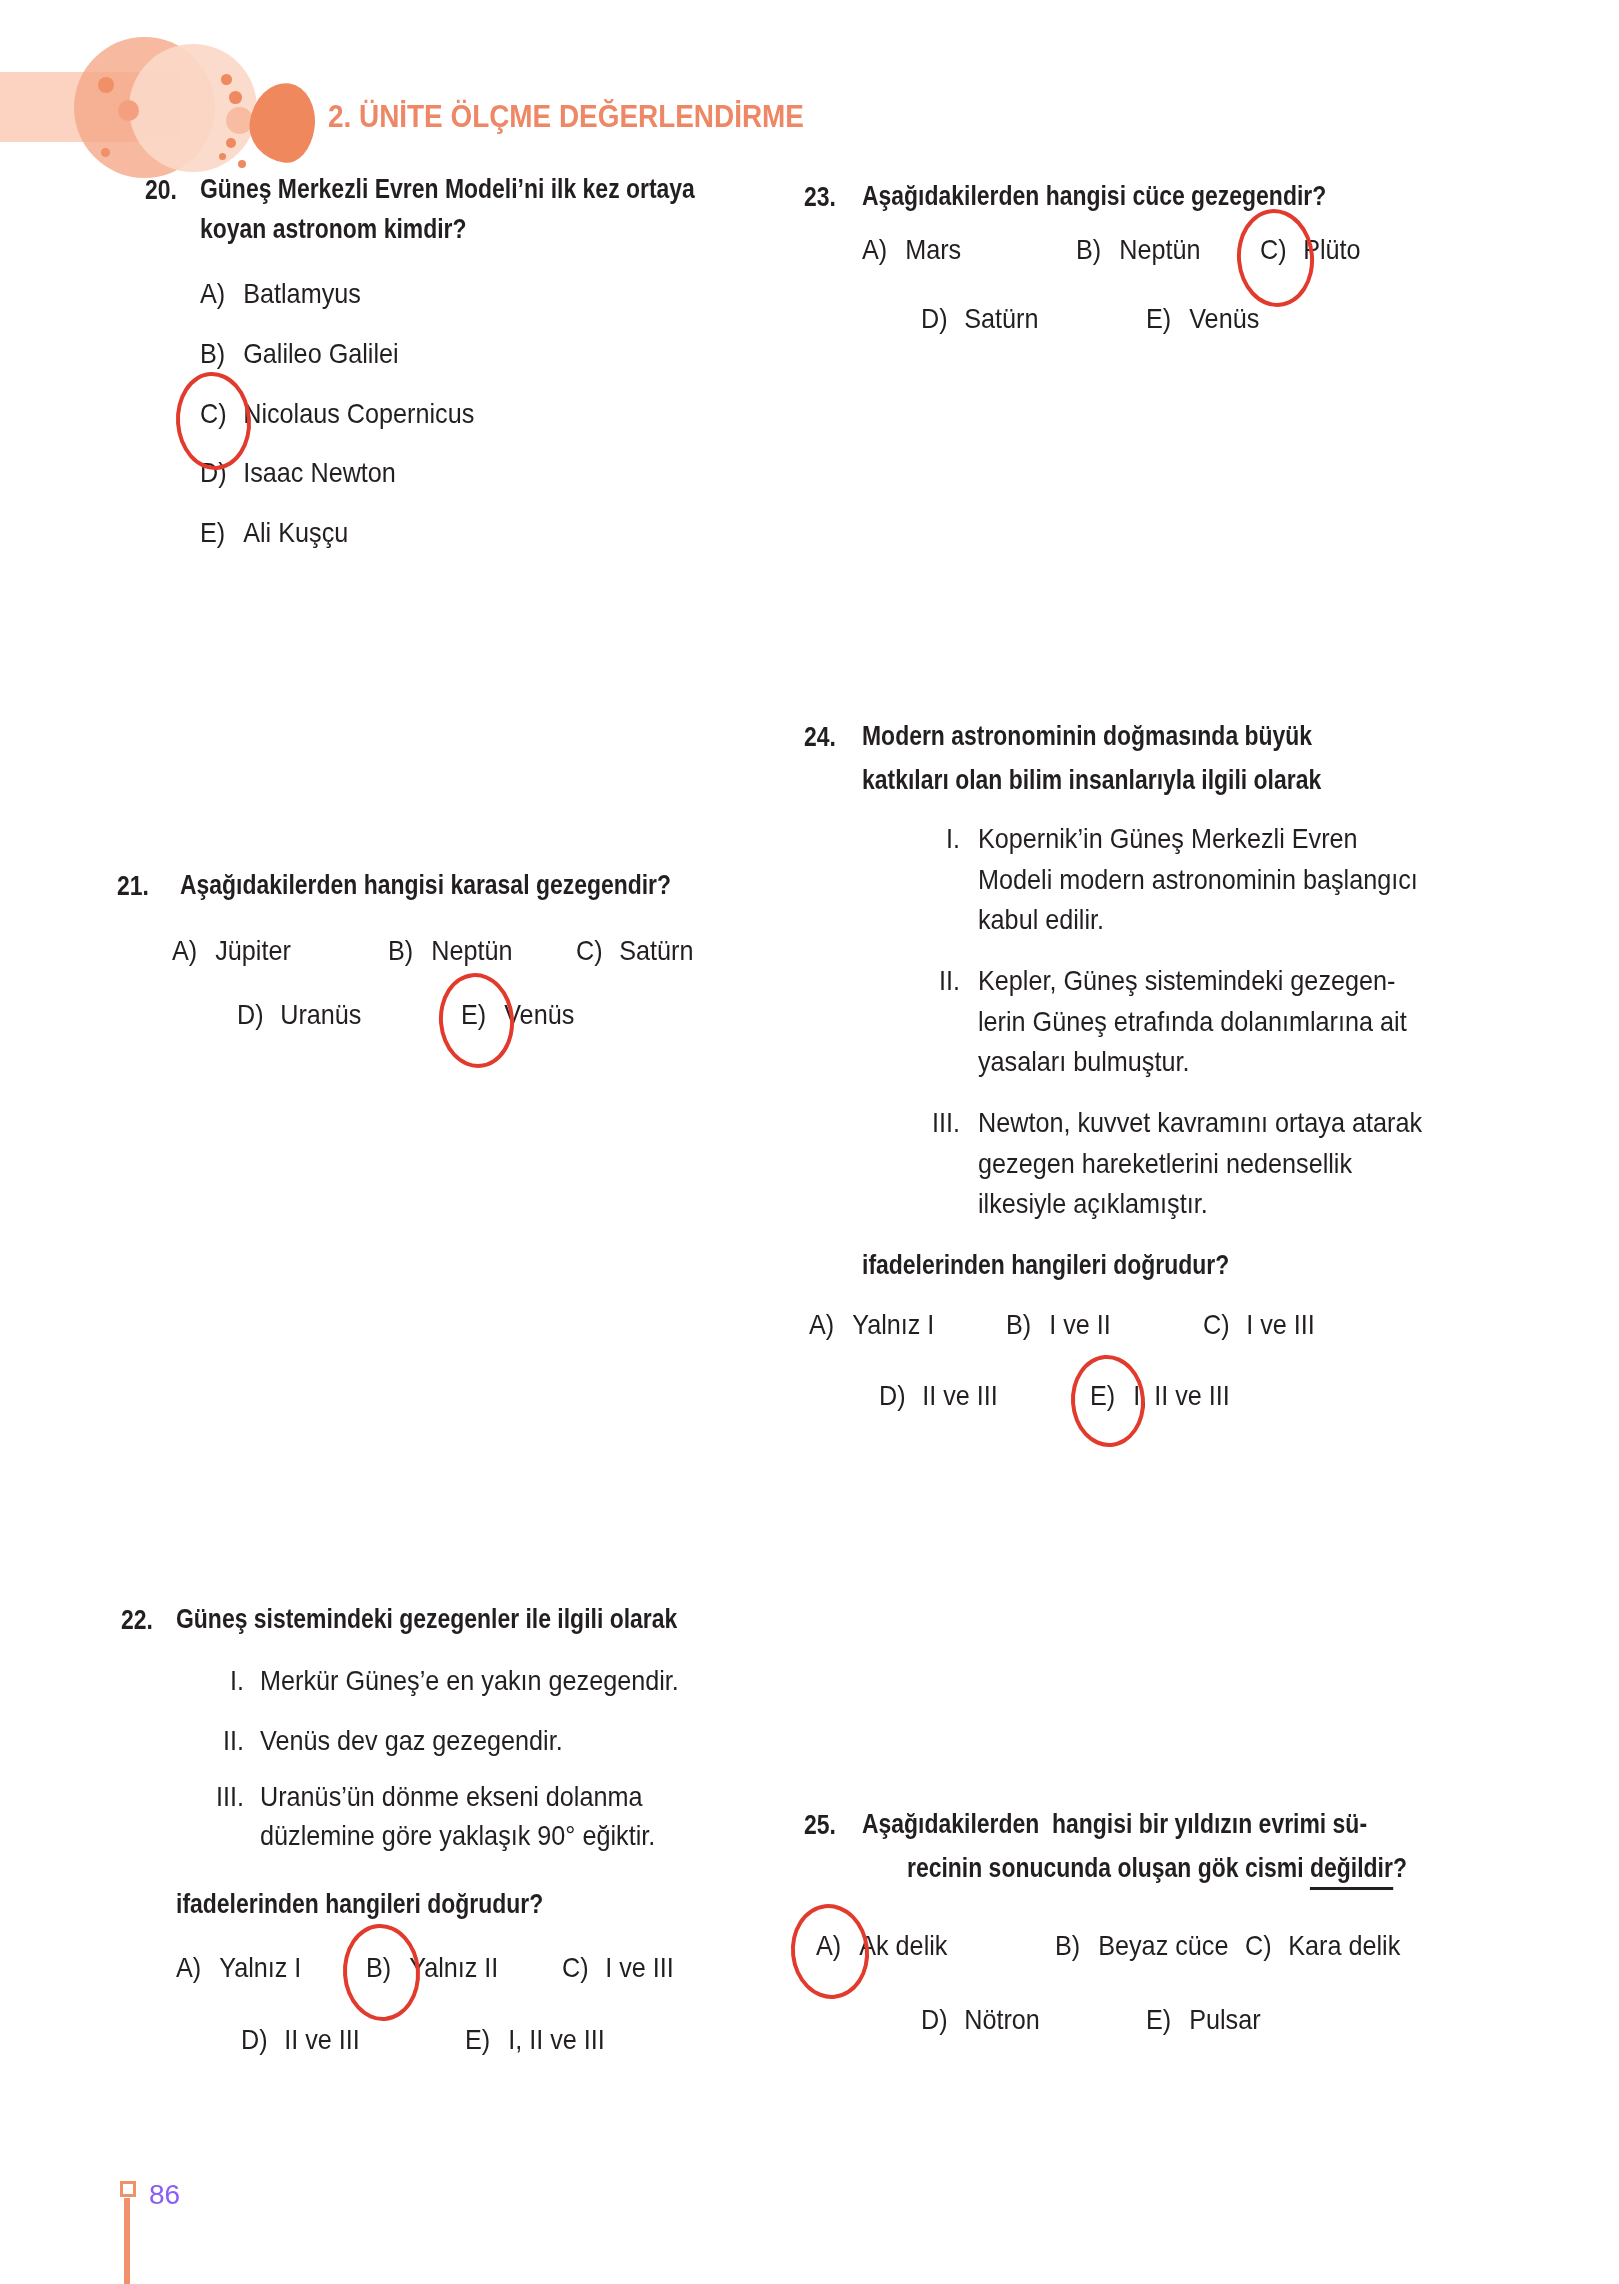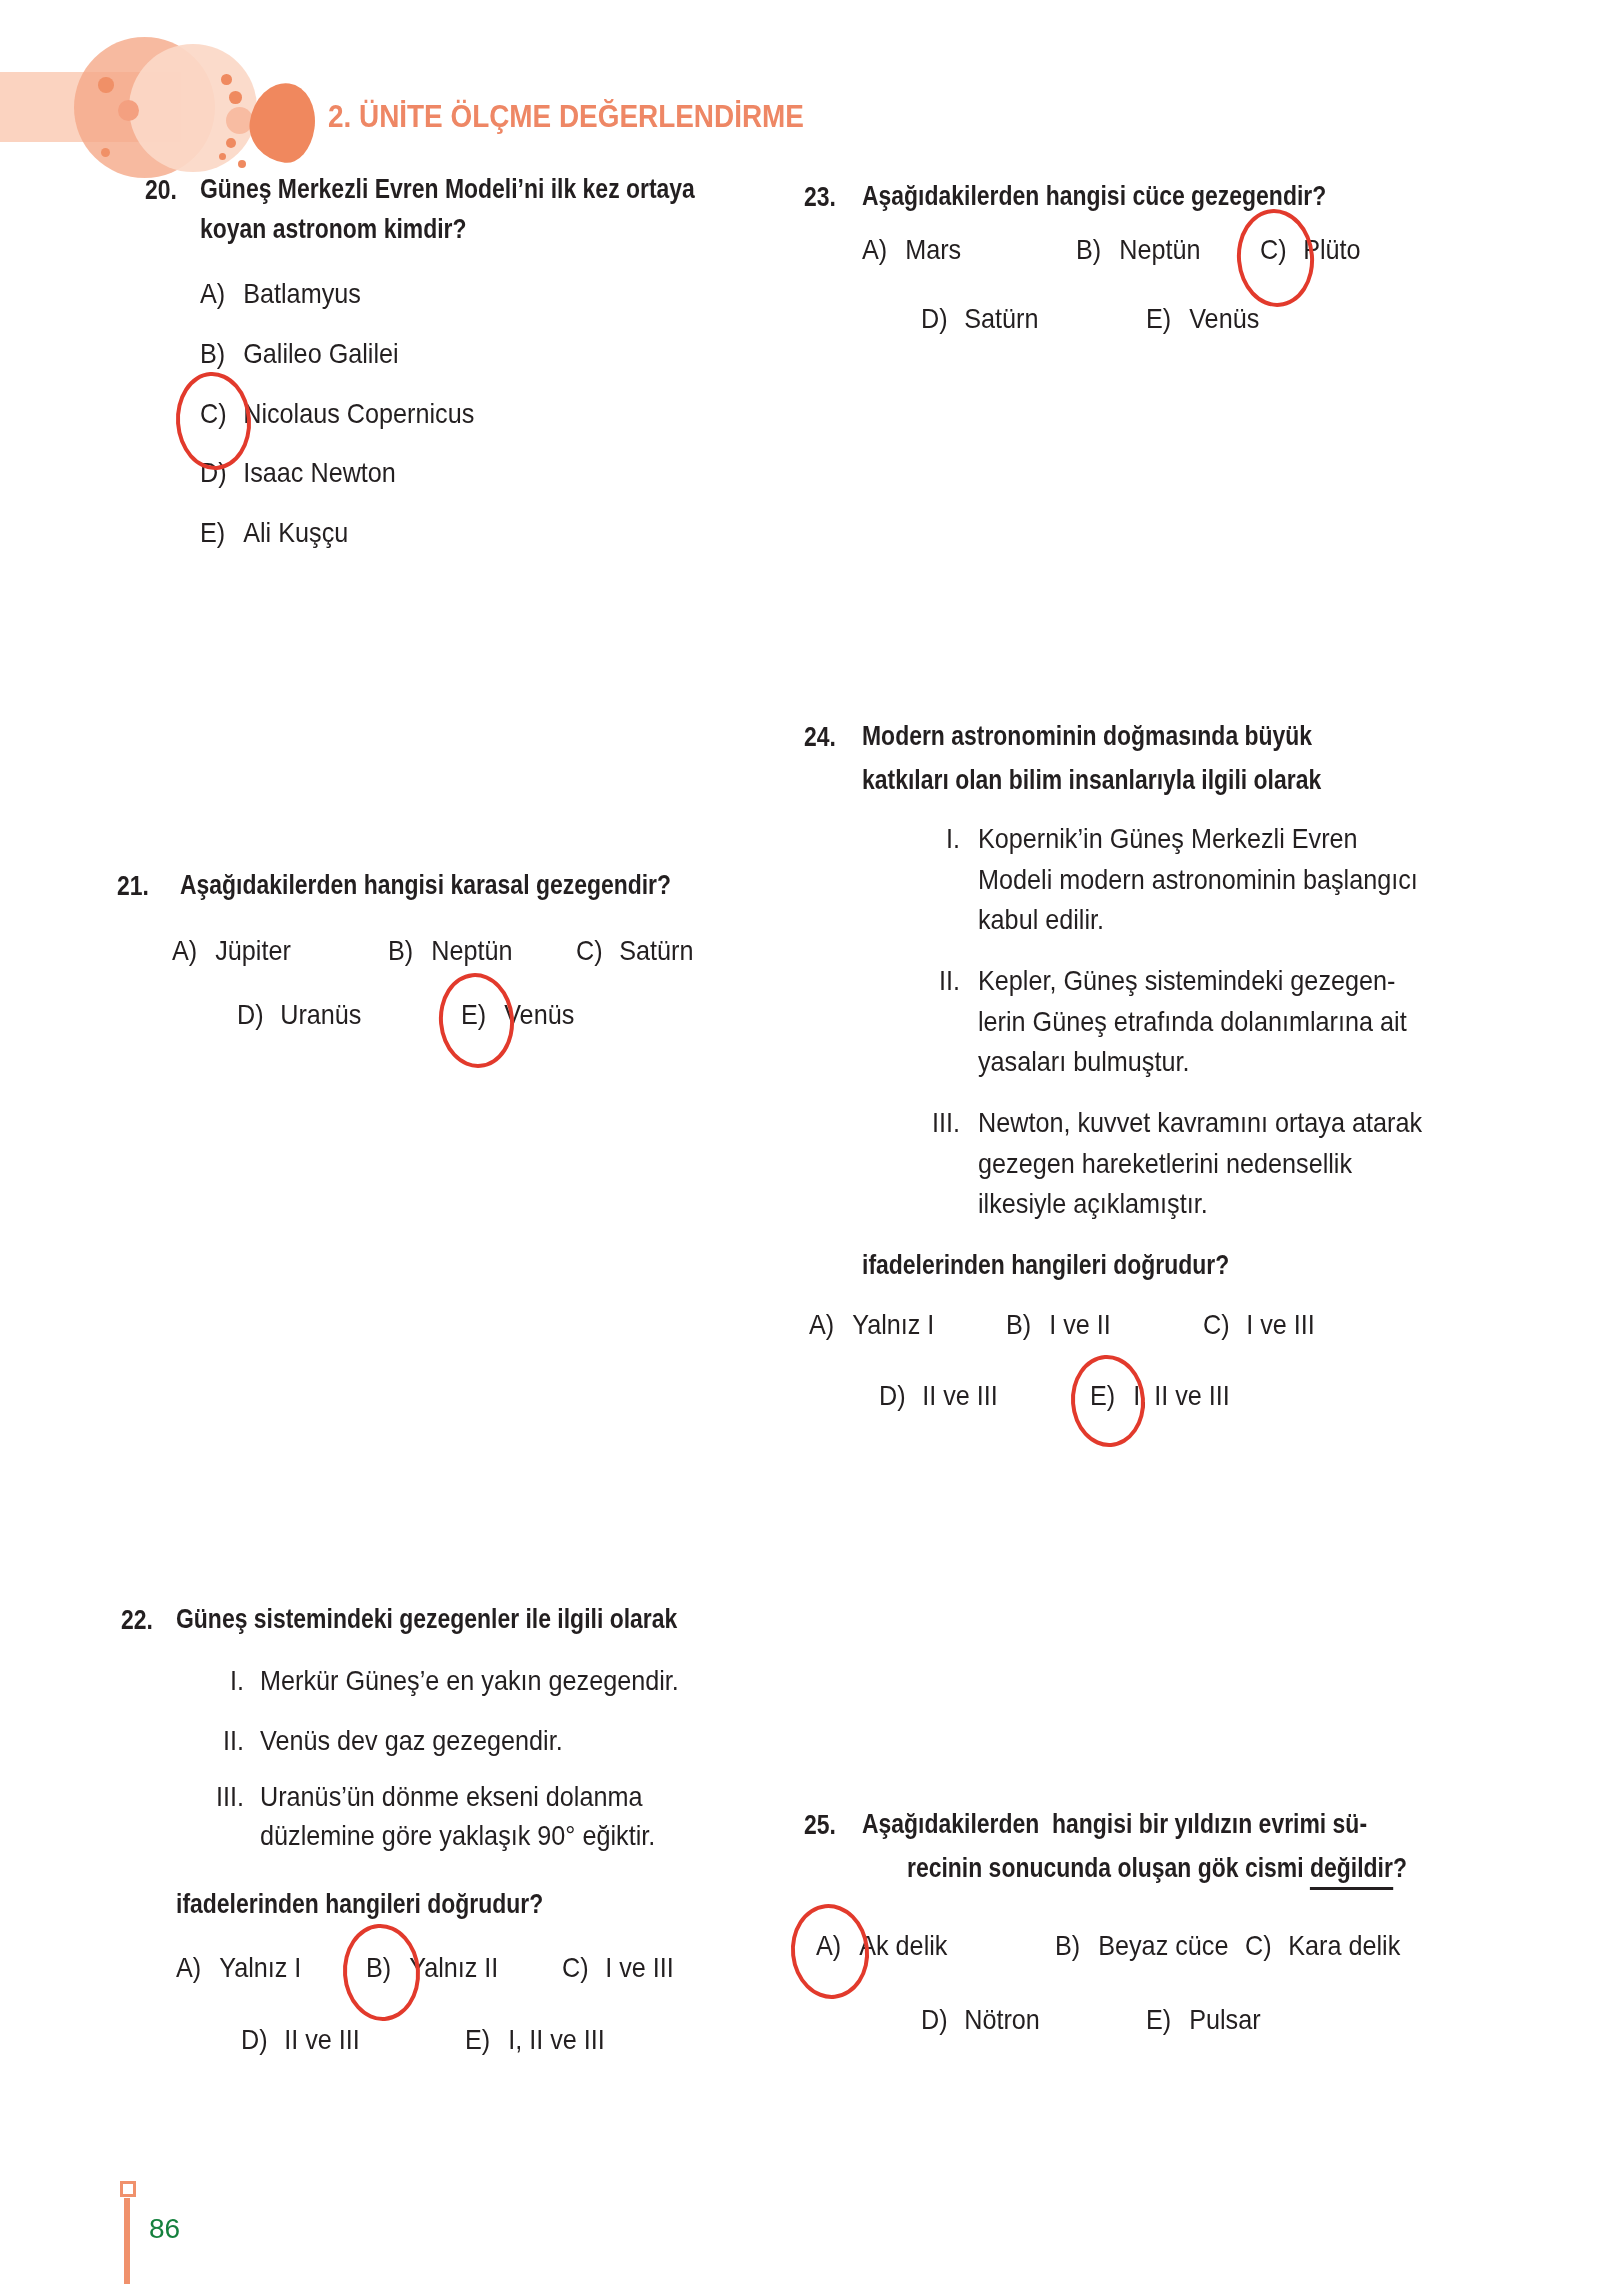--- a/index.html
+++ b/index.html
@@ -40,21 +40,21 @@
     position:absolute; left:250px; top:83px; width:65px; height:79px; background:#F0885E;
     border-radius:52% 48% 38% 62% / 55% 52% 48% 45%; transform:rotate(8deg);
   }
   .footer-square{
     position:absolute; left:120px; top:2181px; width:9.8px; height:9.8px;
     border:3.5px solid #F0916C; background:#ffffff;
   }
   .footer-line{
     position:absolute; left:124px; top:2198px; width:6.3px; height:86px; background:#F0916C;
   }
-  .page-number{ position:absolute; left:149px; top:2179px; font-size:28px; color:#15803d;margin-top:34px; }
+  .page-number{ position:absolute; left:149px; top:2179px; font-size:28px; color:#8b5cf6; }
 </style>
 </head>
 <body>
 
 <div class="page">
 
   <div>
     <div class="deco strip"></div>
     <div class="deco circle" style="left:74px;top:37px;width:141px;height:141px;background:#F5A988;opacity:.8;"></div>
     <div class="deco circle" style="left:129px;top:44px;width:128px;height:128px;background:#FBD8C7;opacity:.92;"></div>

